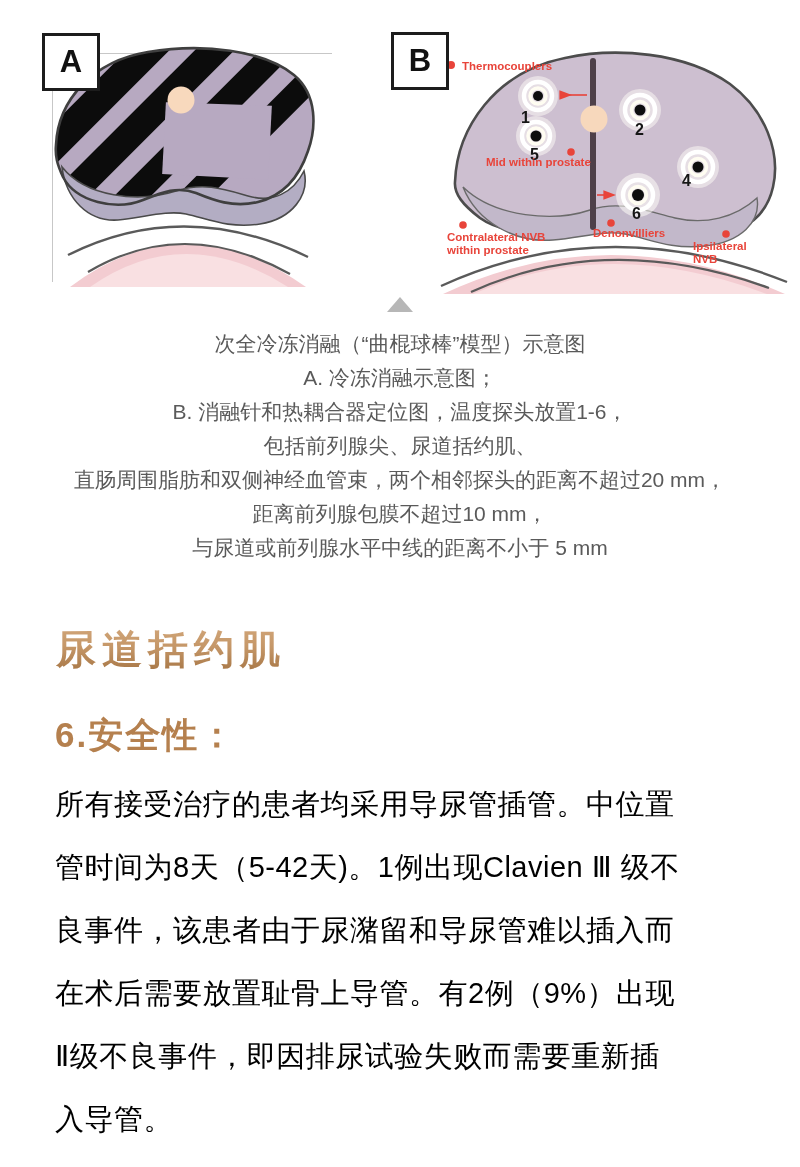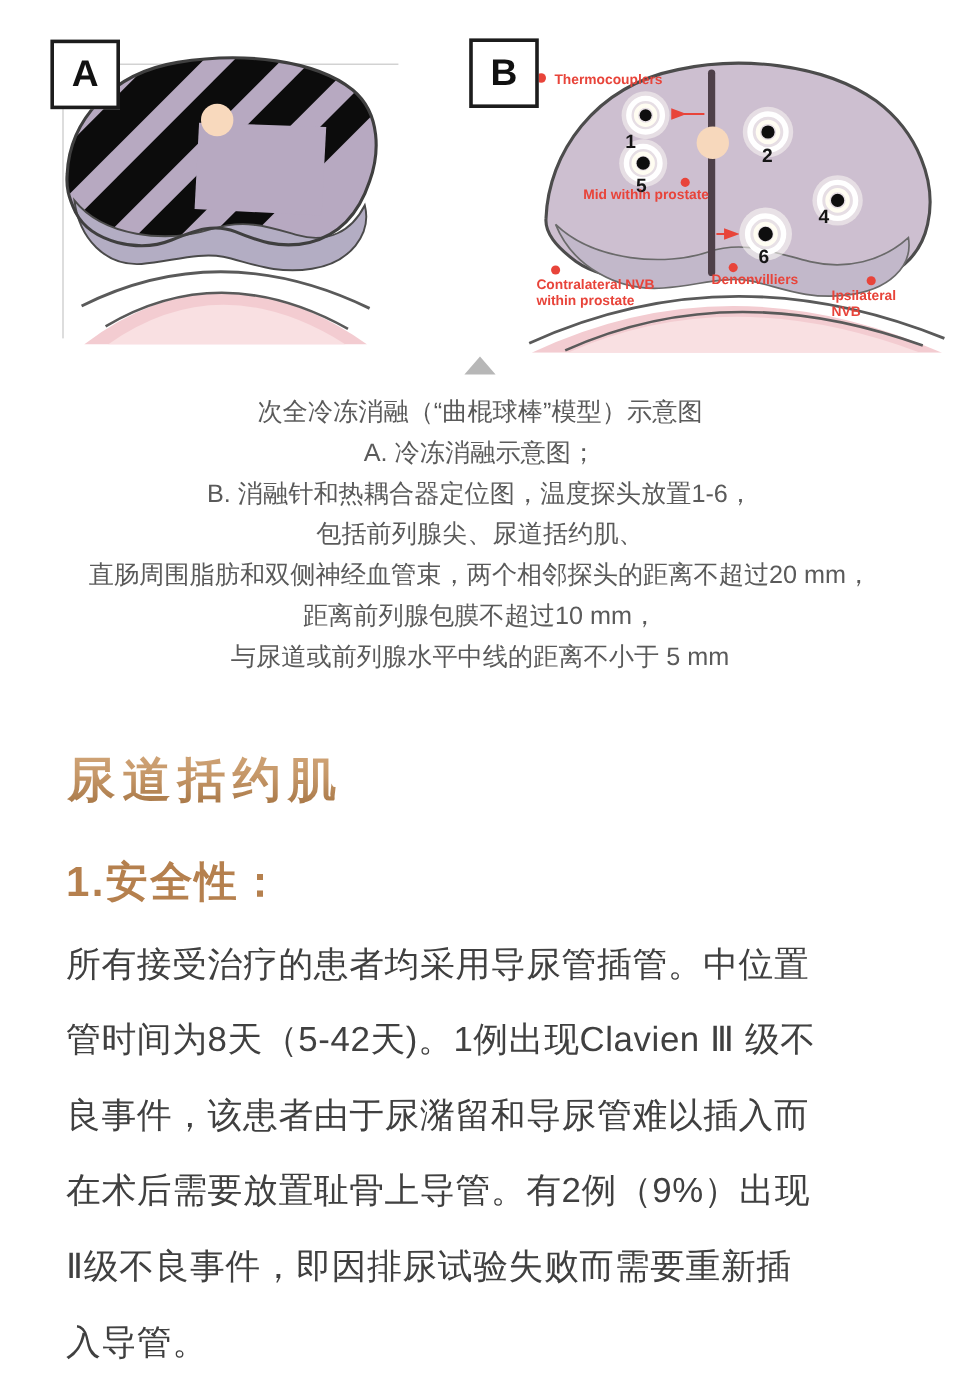--- a/index.html
+++ b/index.html
@@ -43,21 +43,21 @@
     background:linear-gradient(180deg,#d3a87c 0%,#c59768 45%,#a1703f 100%);
     -webkit-background-clip:text;background-clip:text;-webkit-text-fill-color:transparent;
   }
   #subsection-title{
     position:absolute;left:55px;top:712px;
     font-size:35px;font-weight:bold;letter-spacing:2px;color:#b5804e;
   }
   
   #body-paragraph{
     position:absolute;left:55px;top:773px;width:710px;
-    font-size:29px;line-height:63px;color:#404040;white-space:pre-line;
+    font-size:29px;line-height:63px;color:#000000;white-space:pre-line;
     letter-spacing:0.5px;
   }
   
   .red-label{font-size:11.5px;font-weight:bold;fill:#e8443a;font-family:"Liberation Sans",sans-serif;}
   .probe-num{font-size:16px;font-weight:bold;fill:#161616;font-family:"Liberation Sans",sans-serif;}
 </style>
 </head>
 <body>
 
 <div id="page">
@@ -190,21 +190,21 @@
 
   <div id="caption">次全冷冻消融（“曲棍球棒”模型）示意图
 A. 冷冻消融示意图；
 B. 消融针和热耦合器定位图，温度探头放置1-6，
 包括前列腺尖、尿道括约肌、
 直肠周围脂肪和双侧神经血管束，两个相邻探头的距离不超过20 mm，
 距离前列腺包膜不超过10 mm，
 与尿道或前列腺水平中线的距离不小于 5 mm</div>
 
   <div id="section-title">尿道括约肌</div>
-  <div id="subsection-title">1.安全性：</div>
+  <div id="subsection-title">6.安全性：</div>
 
   <div id="body-paragraph">所有接受治疗的患者均采用导尿管插管。中位置
 管时间为8天（5-42天)。1例出现Clavien Ⅲ 级不
 良事件，该患者由于尿潴留和导尿管难以插入而
 在术后需要放置耻骨上导管。有2例（9%）出现
 Ⅱ级不良事件，即因排尿试验失败而需要重新插
 入导管。</div>
 
 </div>
 

